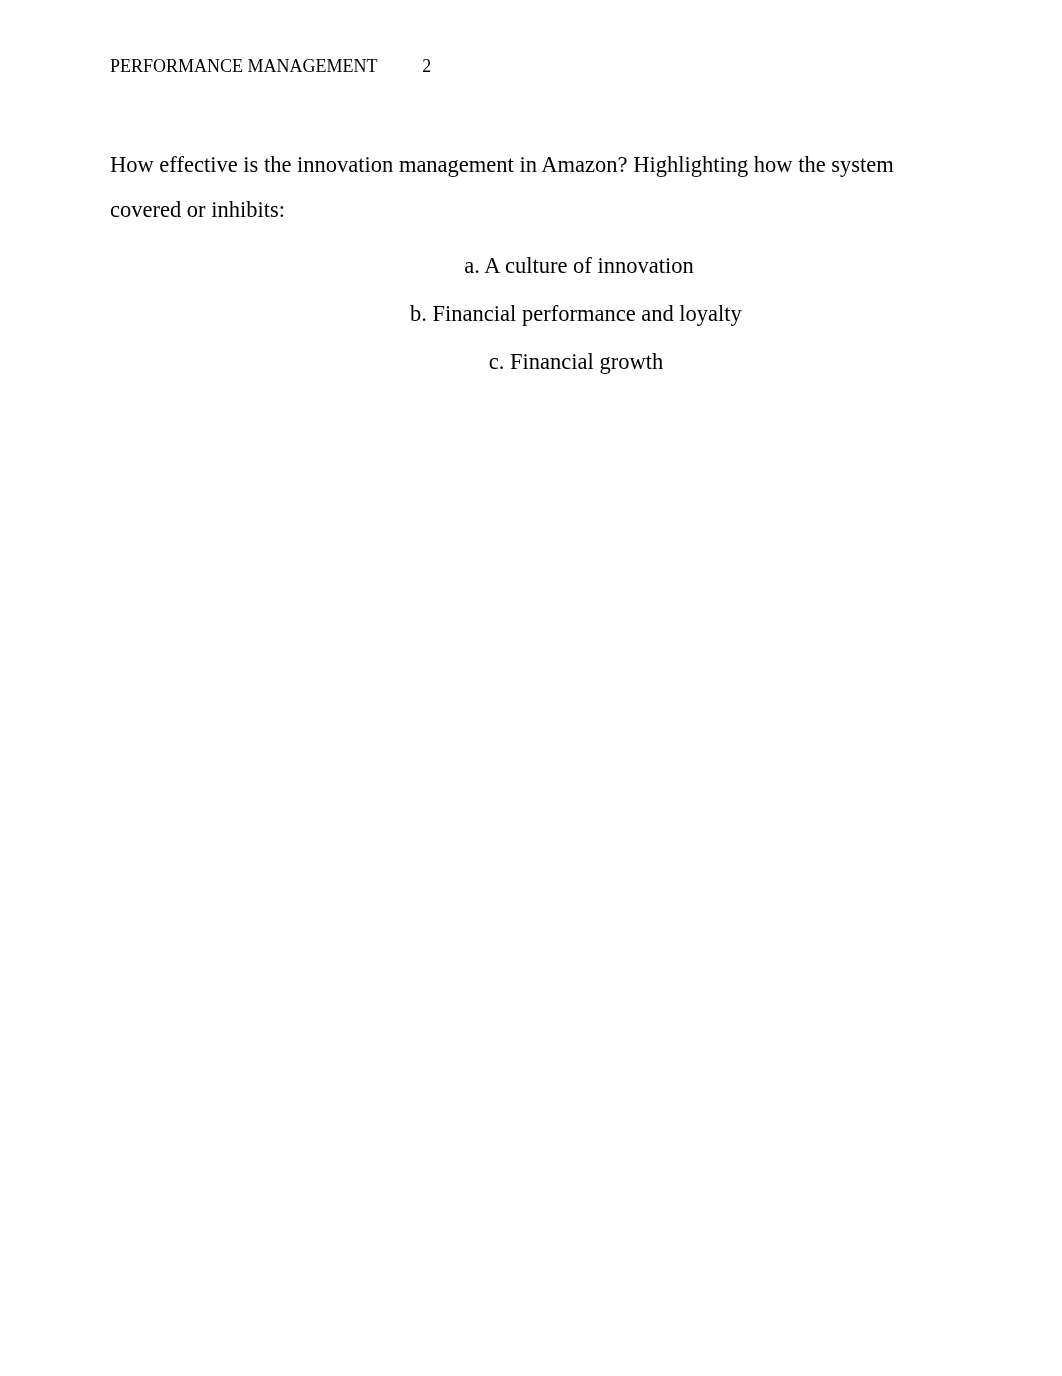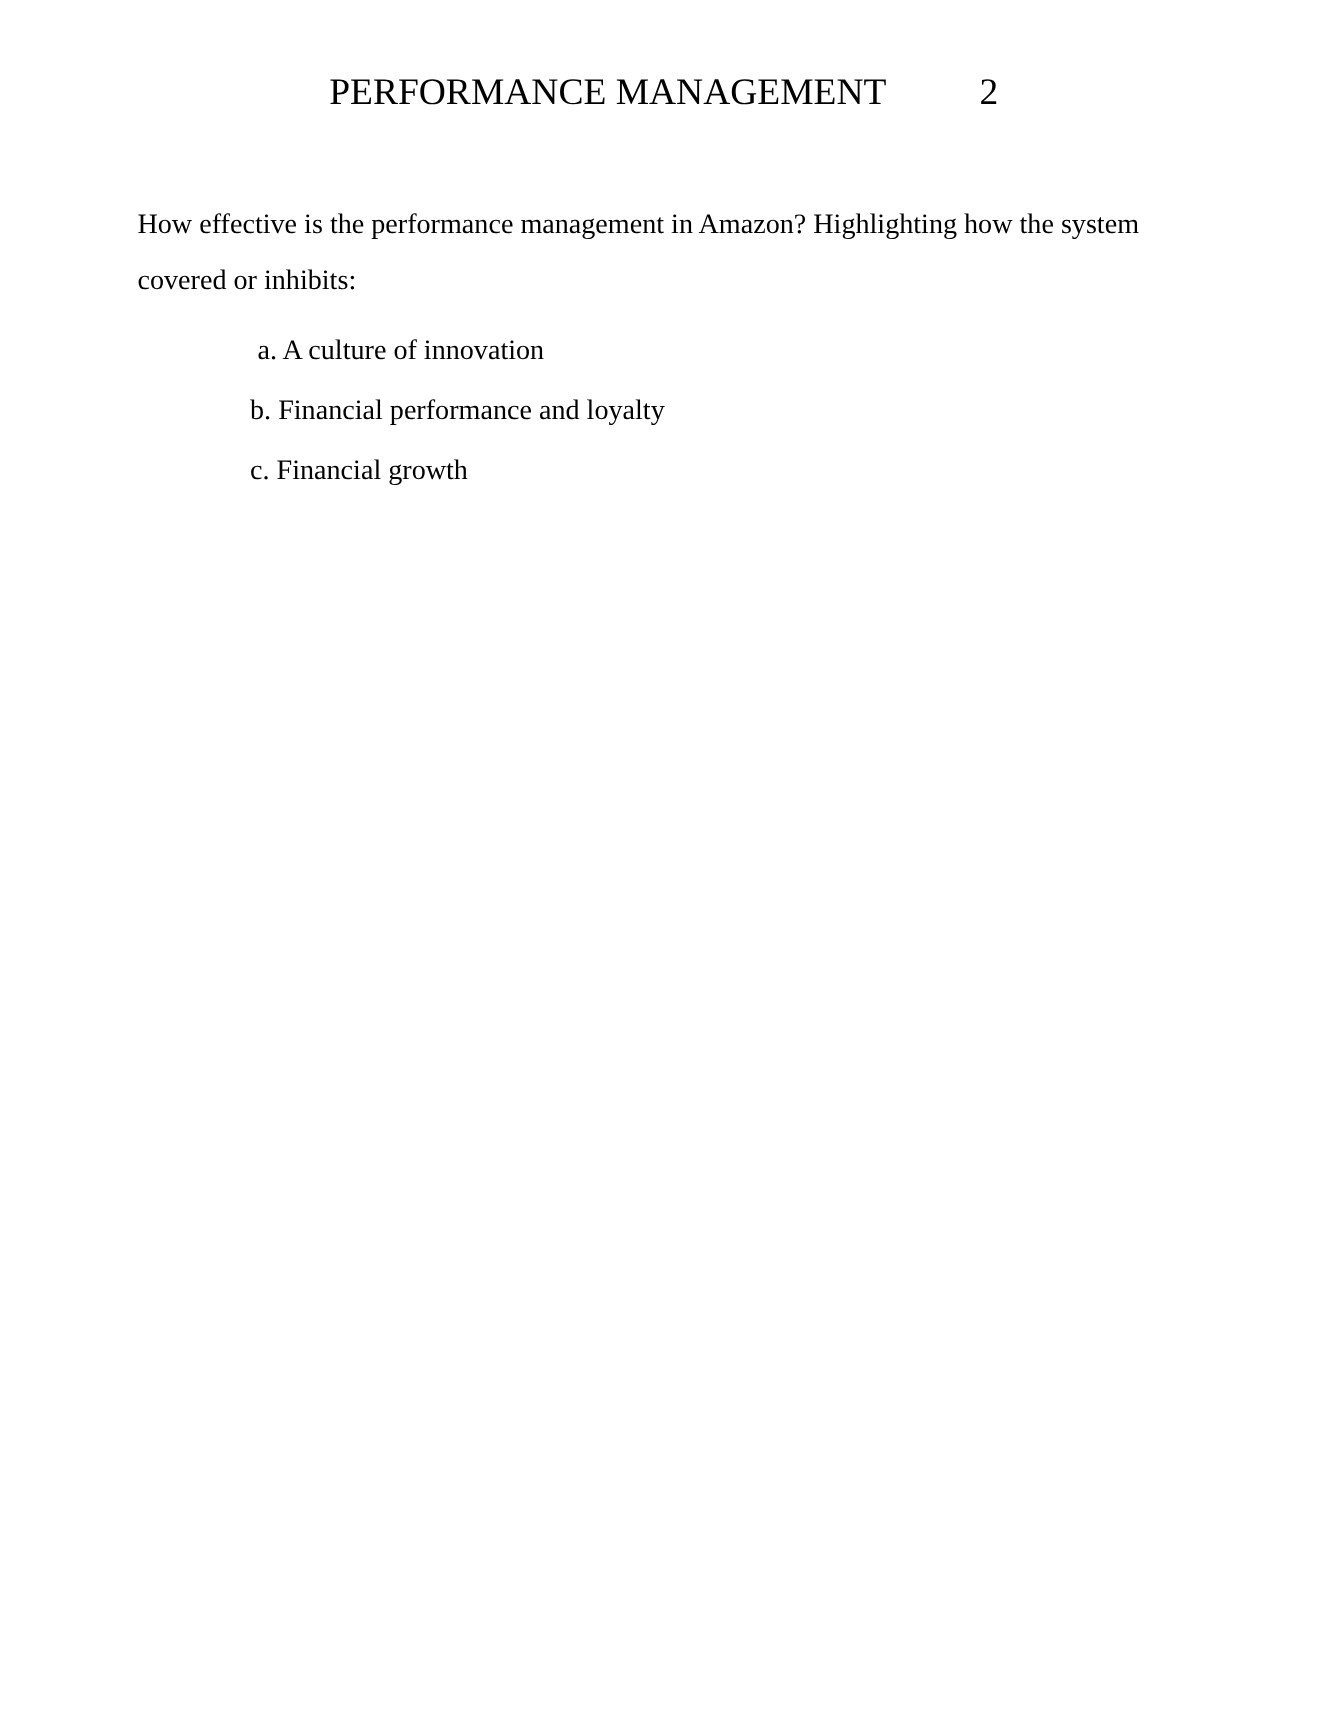--- a/index.html
+++ b/index.html
@@ -12,24 +12,23 @@
     color: #000000;
   }
   .page {
     box-sizing: border-box;
     width: 1062px;
     height: 1376px;
     padding: 56px 110px 0 110px;
     position: relative;
   }
   .header-line {
-    font-size: 30px;
+    font-size: 18px;
     line-height: 1.2;
     white-space: pre;
-    text-align: center;
   }
   .section-title {
     font-size: 22.5px;
     text-align: center;
     margin-top: 34px;
   }
   .body-block {
     margin-top: 64px;
     font-size: 22.5px;
     line-height: 2.0;
@@ -38,35 +37,36 @@
     margin: 0;
   }
   .list-block {
     margin-top: 20px;
   }
   .list-item {
     font-size: 22.5px;
     line-height: 1.25;
     margin: 0 0 20px 0;
     padding-left: 90px;
+    text-align: center;
   }
   .list-item.first {
     padding-left: 96px;
   }
 </style>
 </head>
 <body>
 
 <div class="page">
 
   <div class="header-line"><span>PERFORMANCE MANAGEMENT</span>          <span>2</span></div>
 
 
   <div class="body-block">
-    <p class="body-line">How effective is the performance management in Amazon? Highlighting how the system</p>
+    <p class="body-line">How effective is the innovation management in Amazon? Highlighting how the system</p>
     <p class="body-line">covered or inhibits:</p>
 
     <div class="list-block">
       <p class="list-item first"> a. A culture of innovation</p>
       <p class="list-item">b. Financial performance and loyalty</p>
       <p class="list-item">c. Financial growth</p>
     </div>
   </div>
 
 </div>

